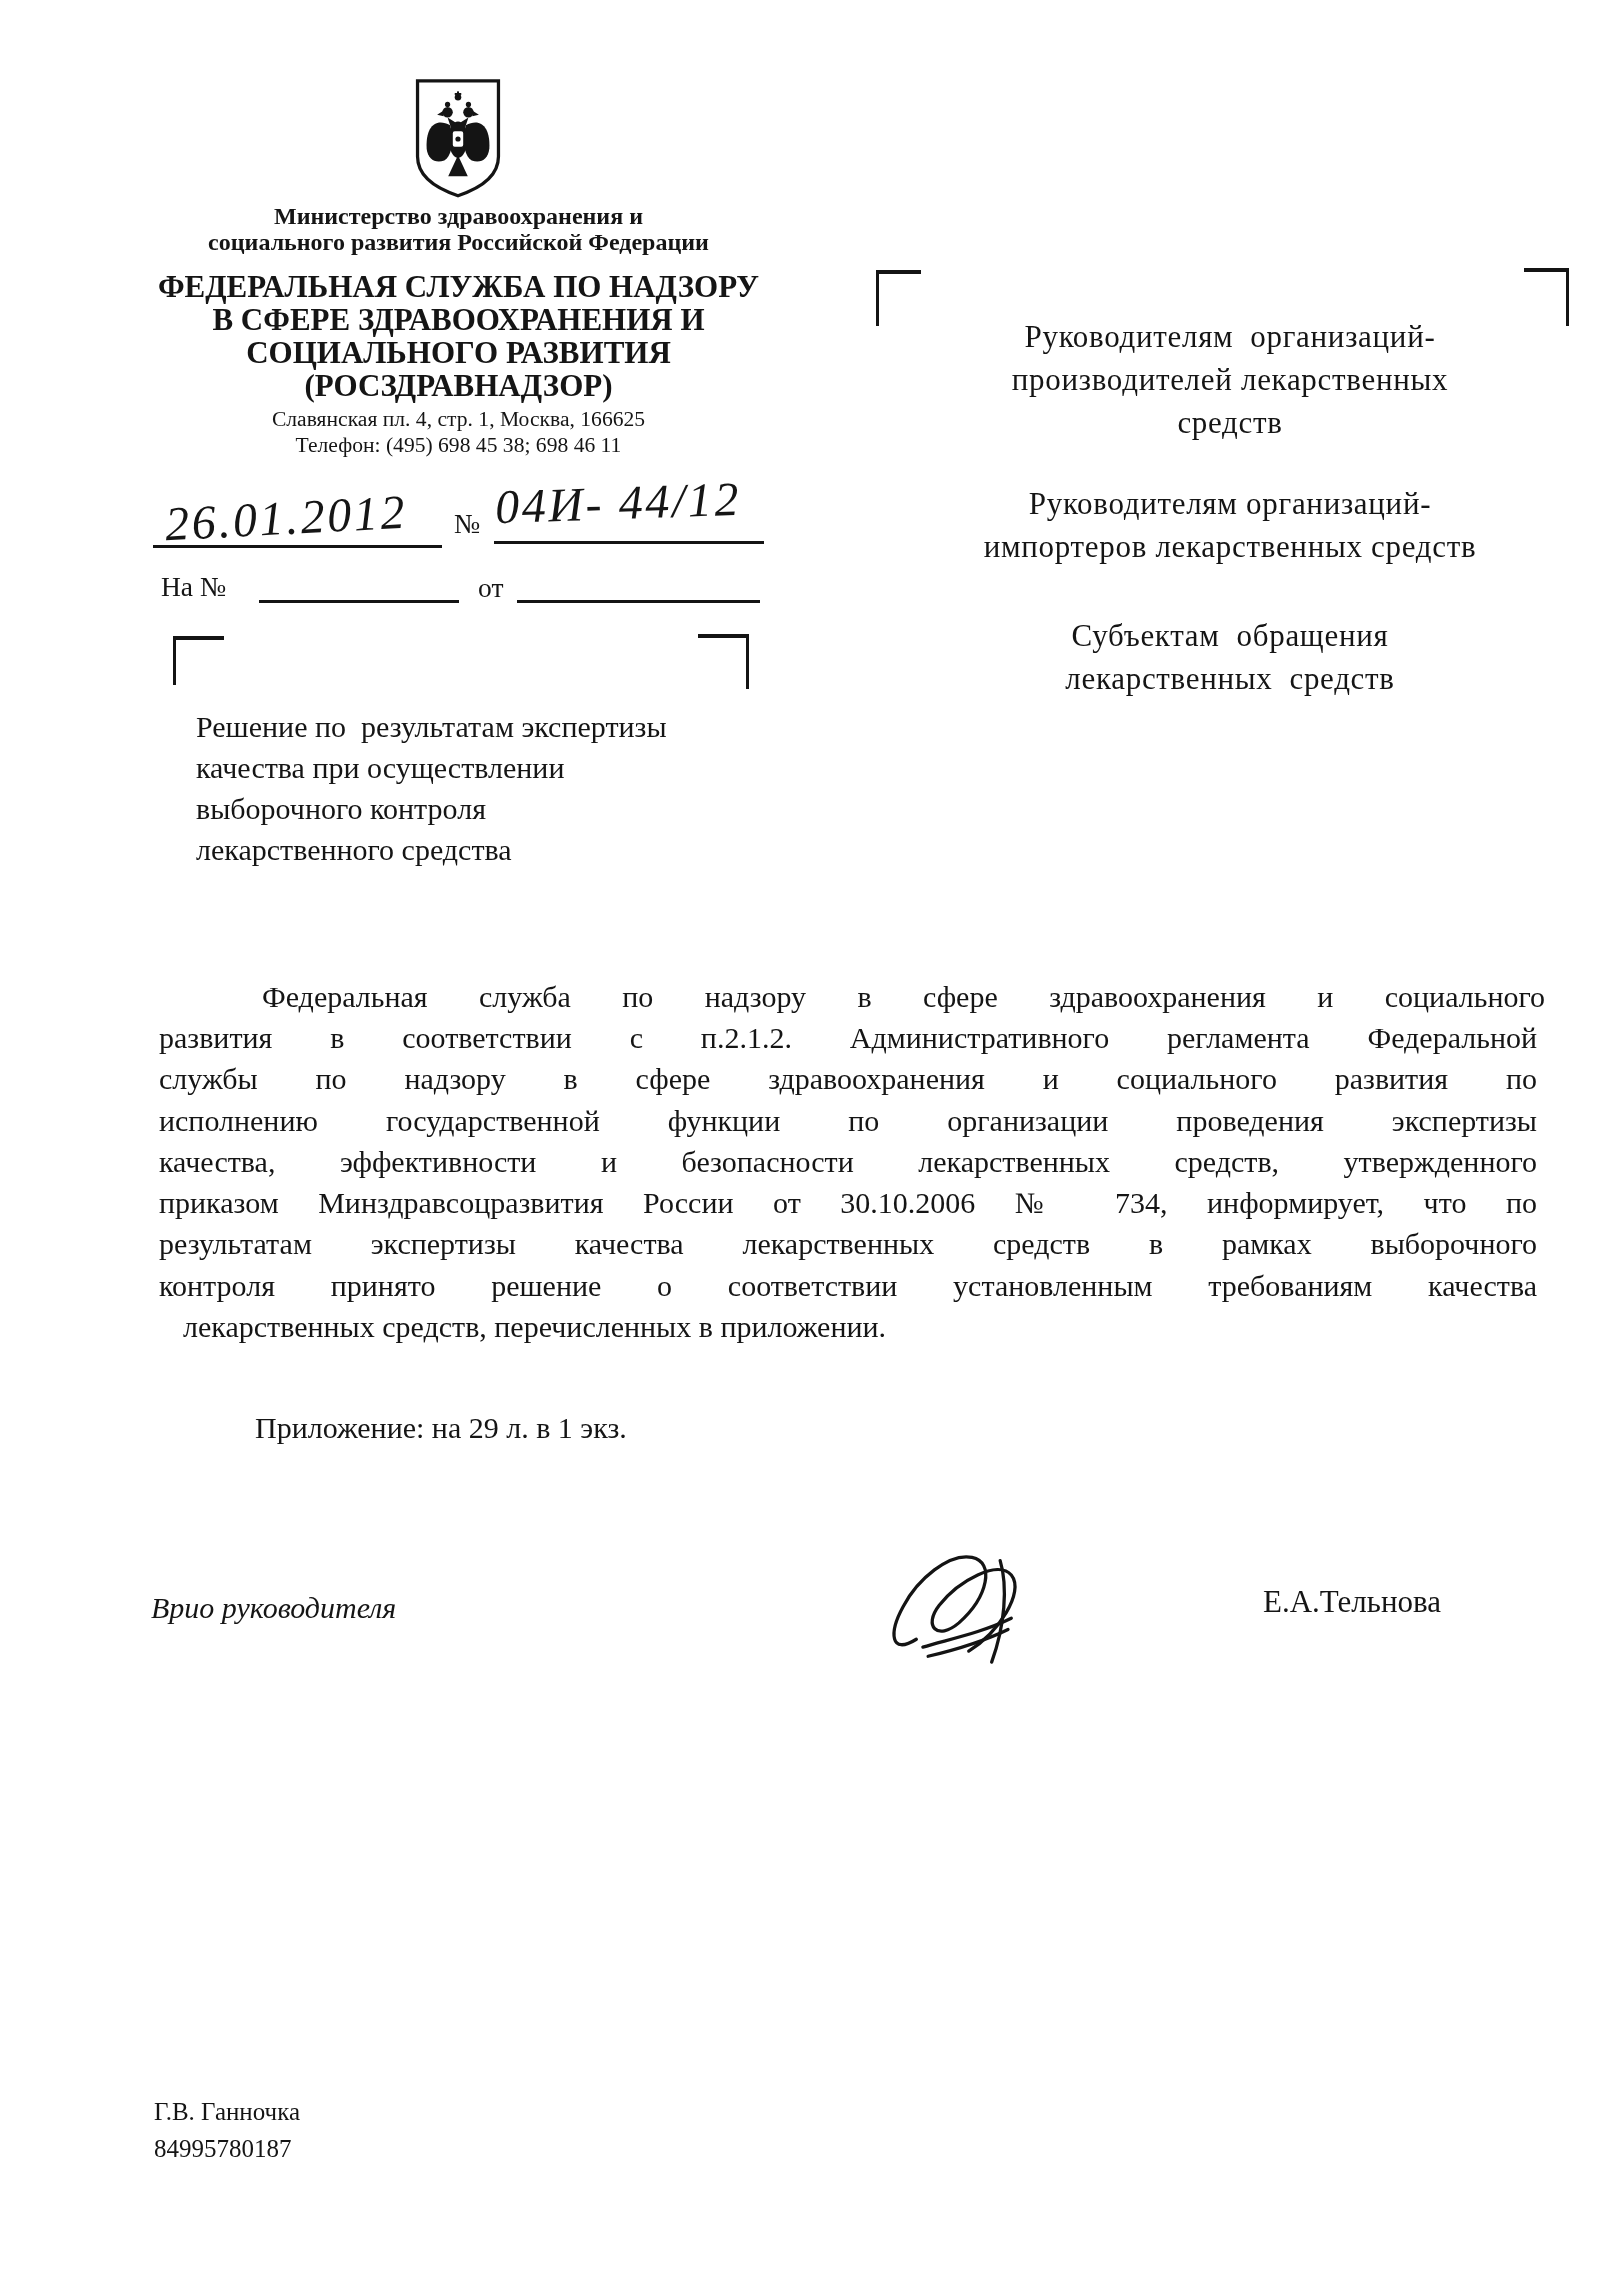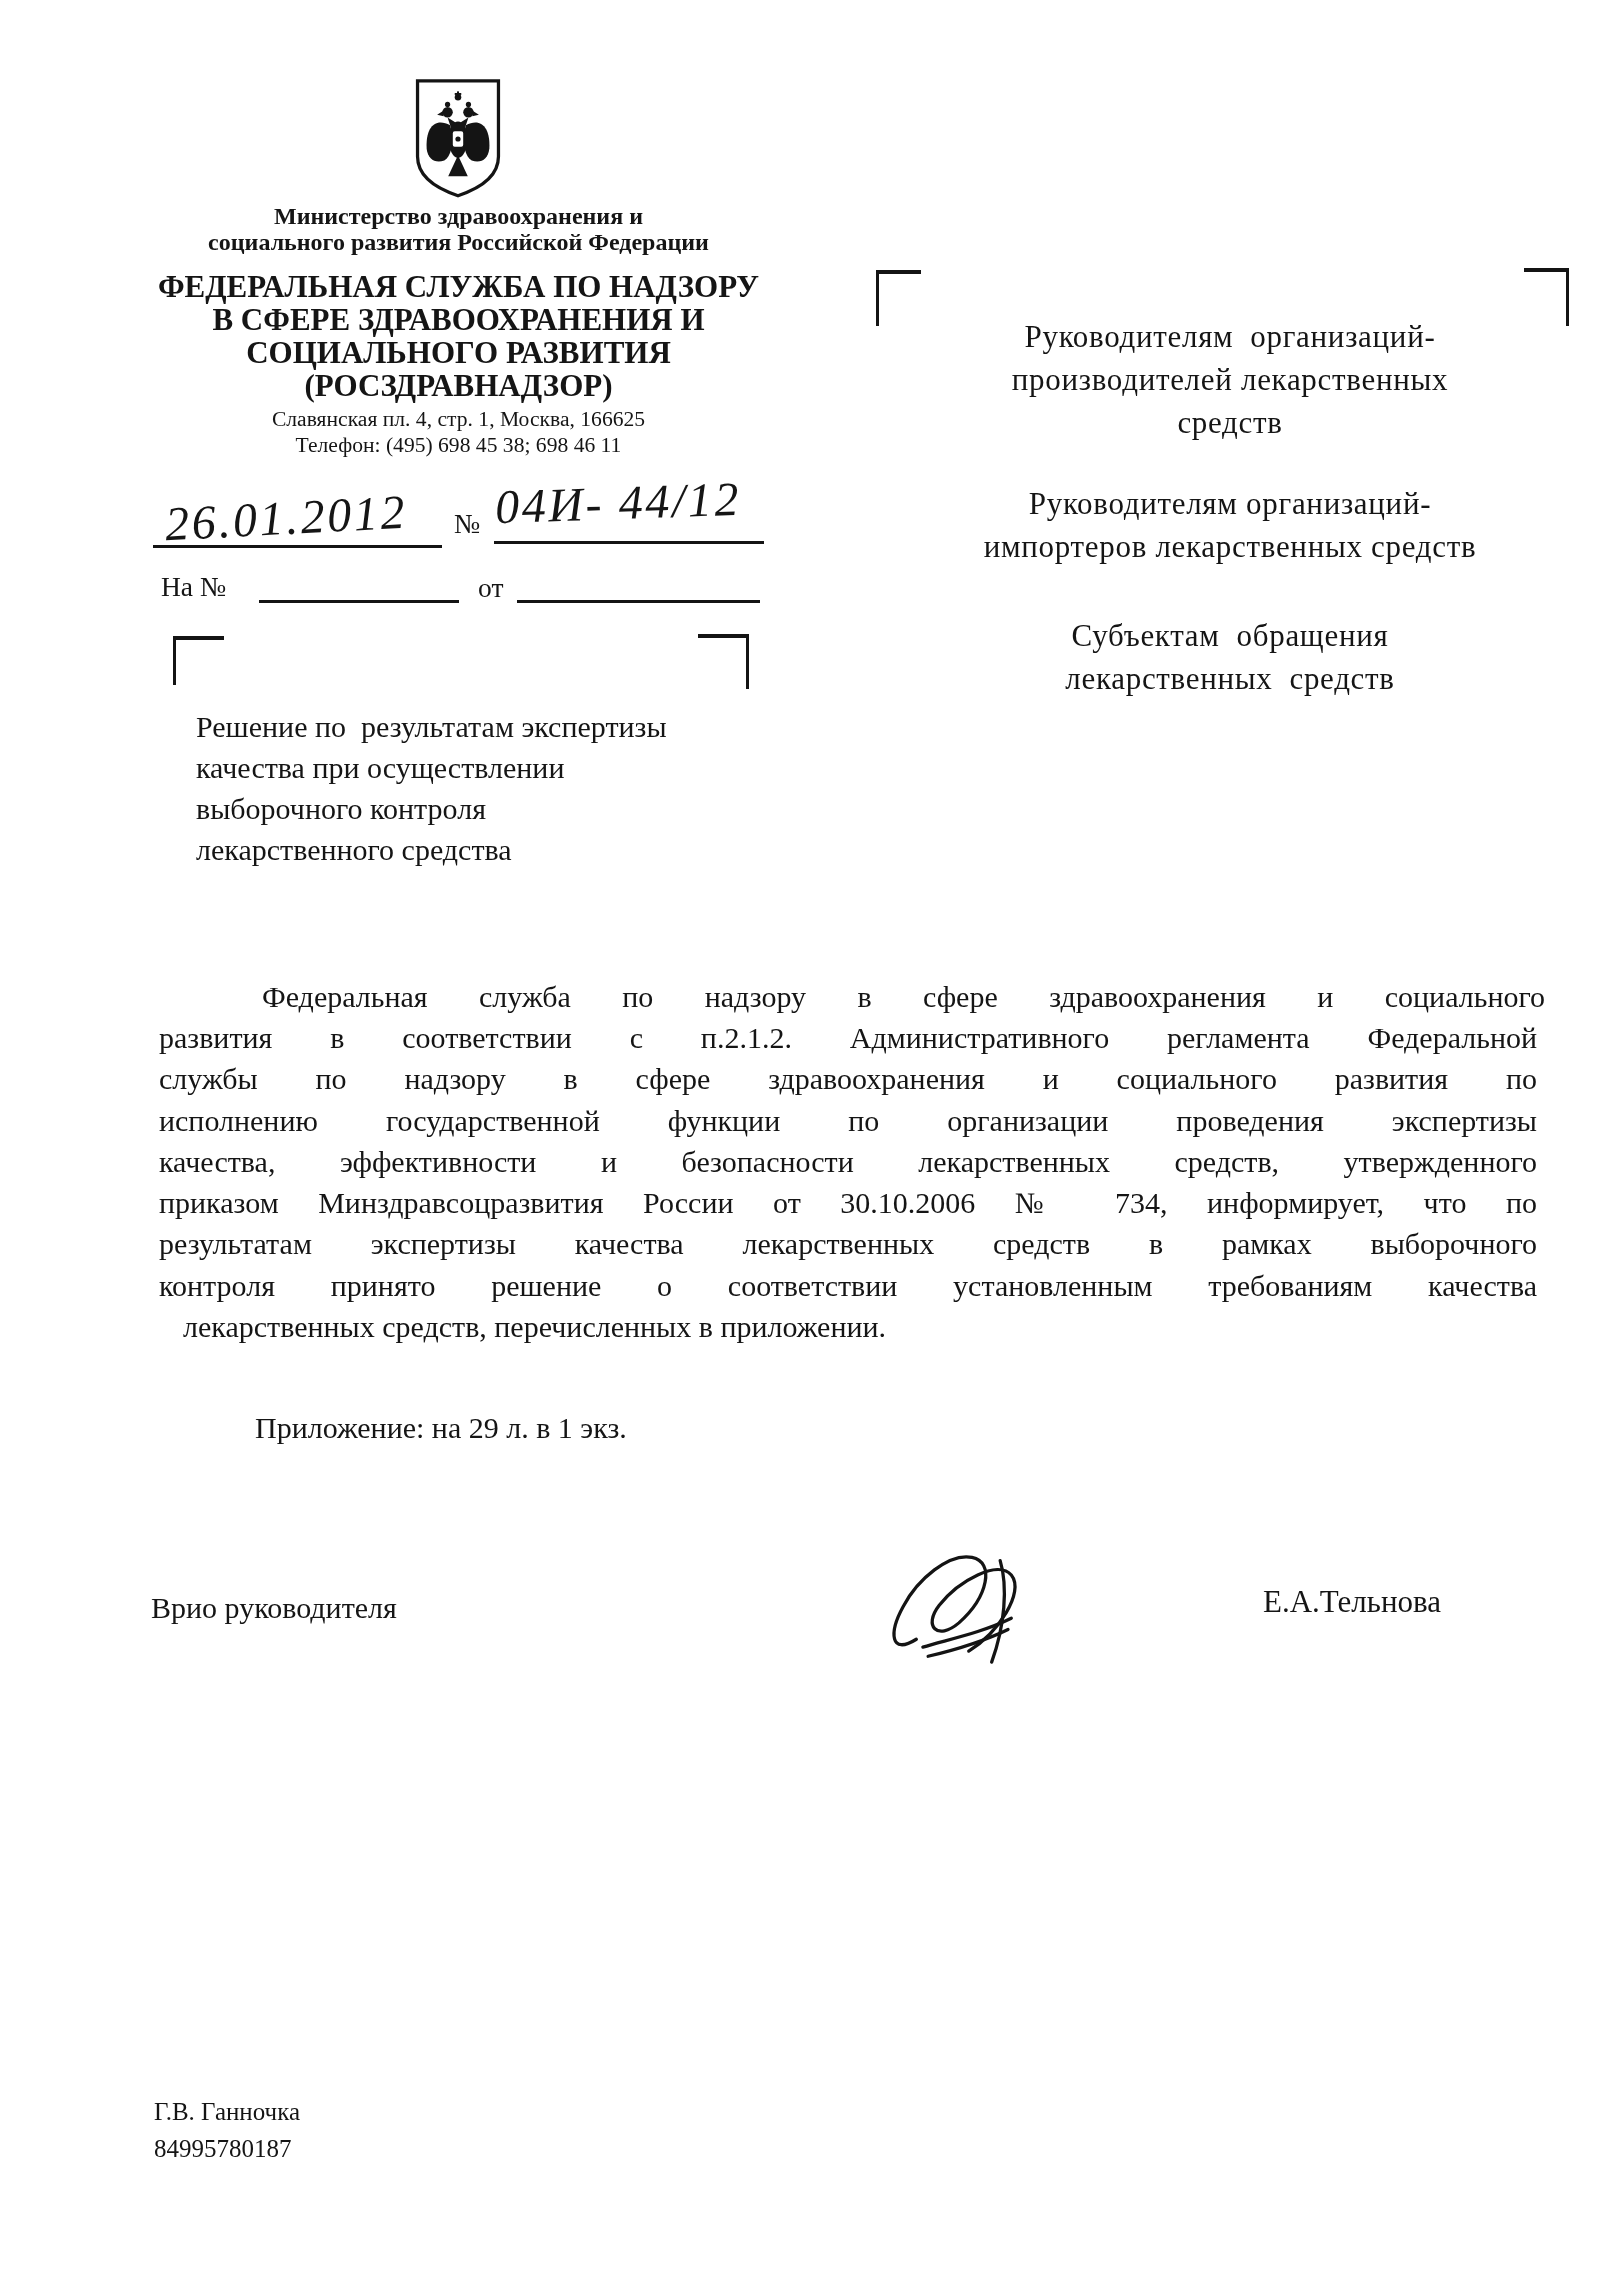--- a/index.html
+++ b/index.html
@@ -54,21 +54,21 @@
 
   
   .body-line { left:159px; width:1378px; font-size:30px; height:41px;
                text-align:justify; text-align-last:justify; }
   .body-first { left:254px; width:1283px;margin-left:8px; }
   .body-last  { text-align:left; text-align-last:left;margin-left:24px; }
 
   .attachment { left:255px; top:1411px; font-size:30px; }
 
   
-  .sig-position { left:151px;  top:1591px; font-size:30px; }
+  .sig-position { left:151px;  top:1591px; font-size:30px;font-style:italic; }
   .sig-name     { left:1263px; top:1584px; font-size:31px; }
   .sig-draw     { left:877px; top:1541px; width:190px; height:131px; }
 
   
   .footer { left:154px; top:2093px; font-size:25px; line-height:37px; }
 </style>
 </head>
 <body>
 
 <div class="page">

